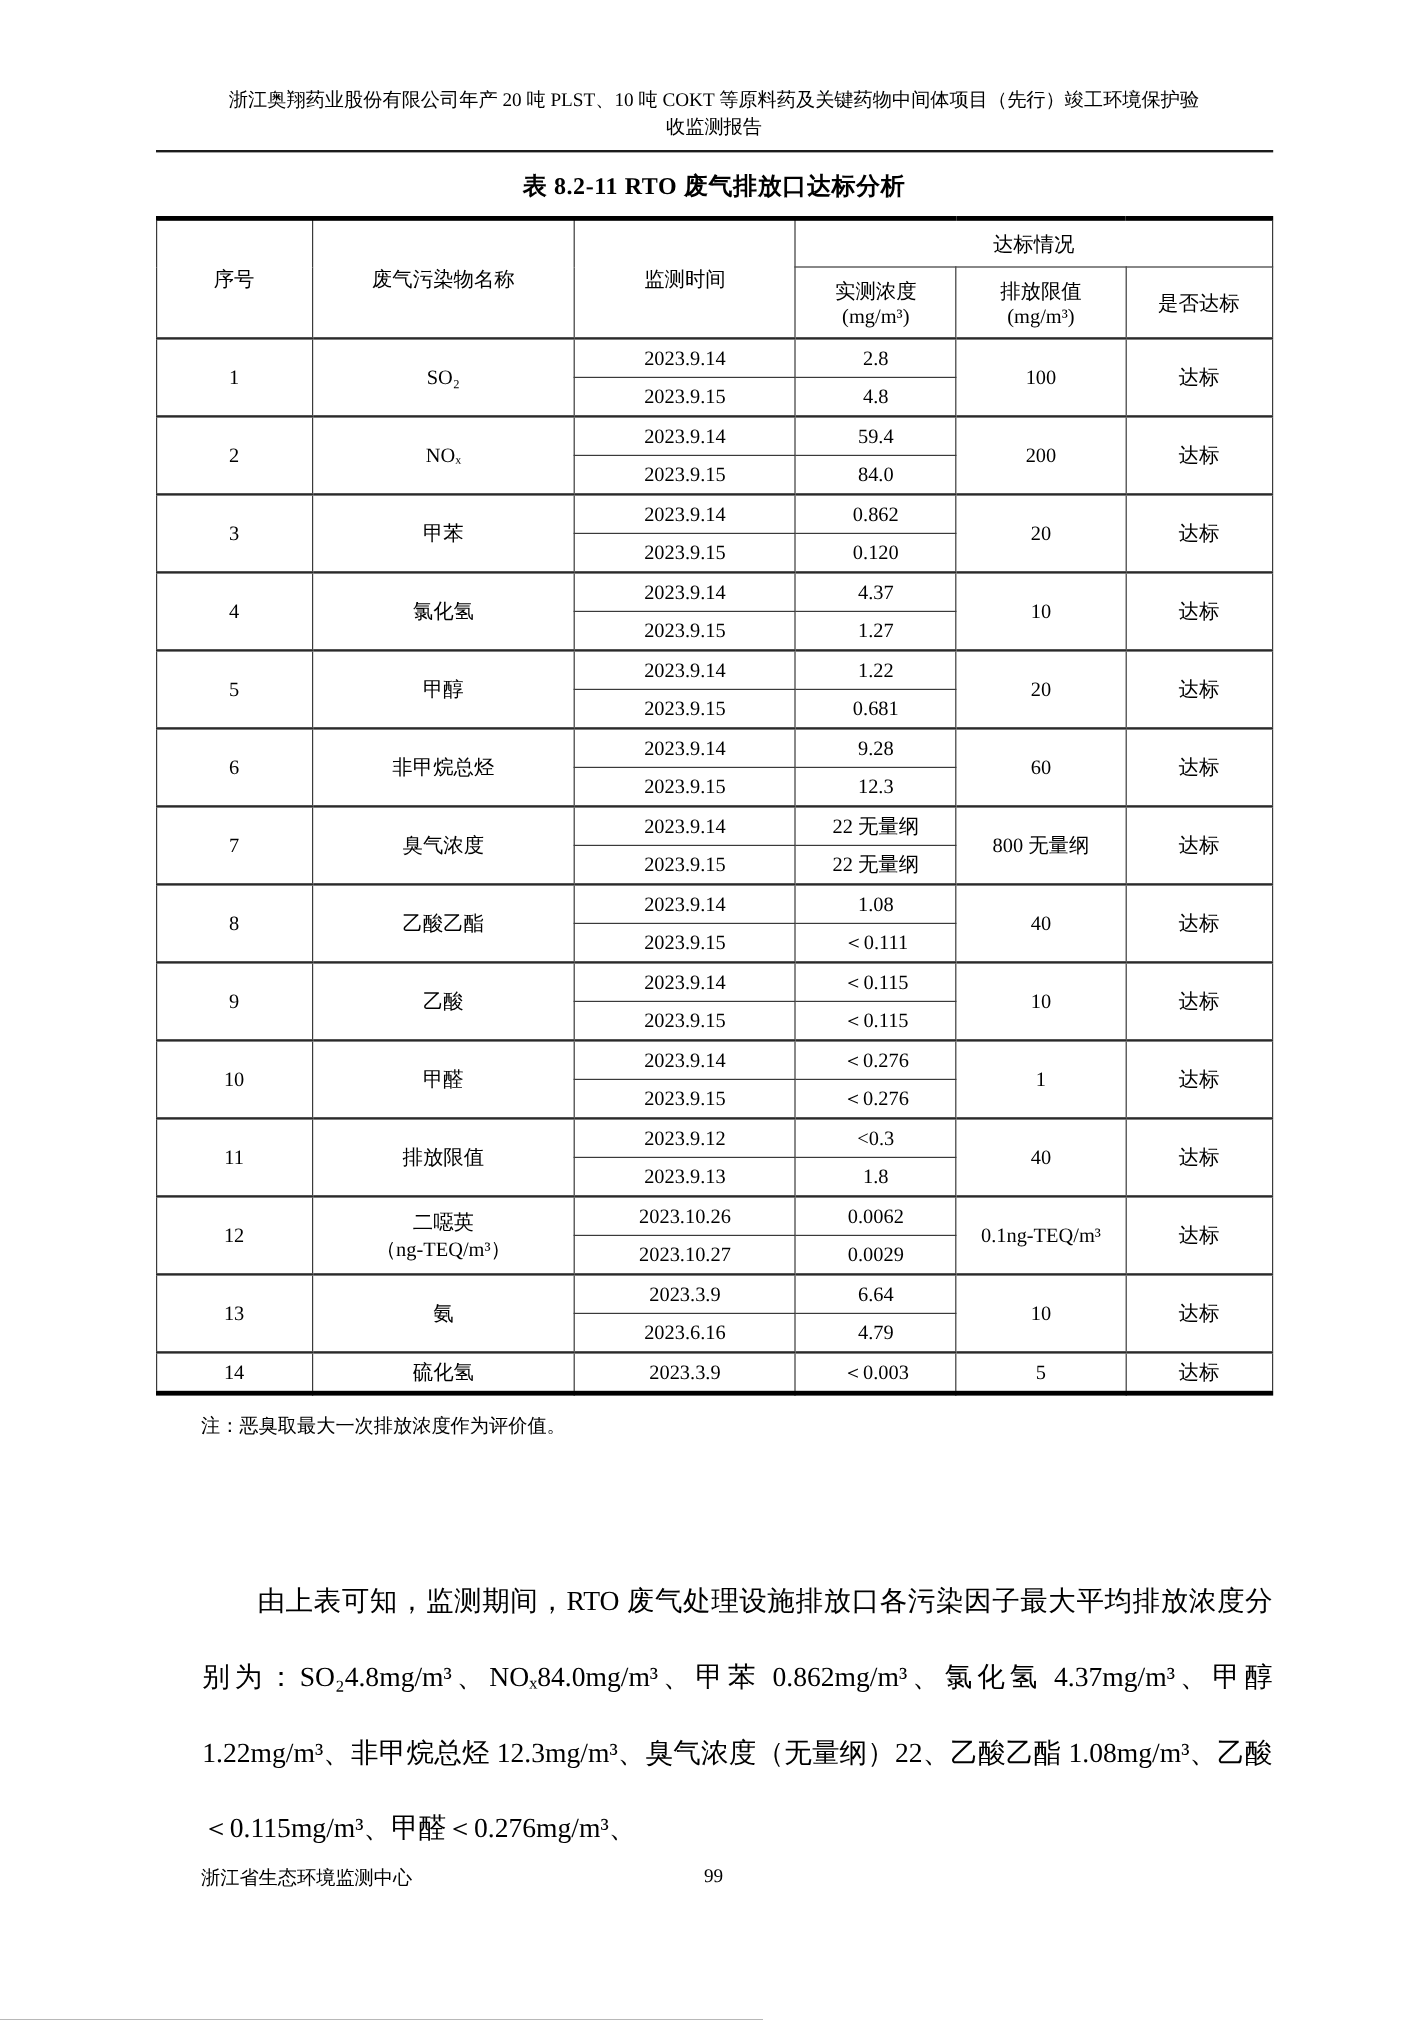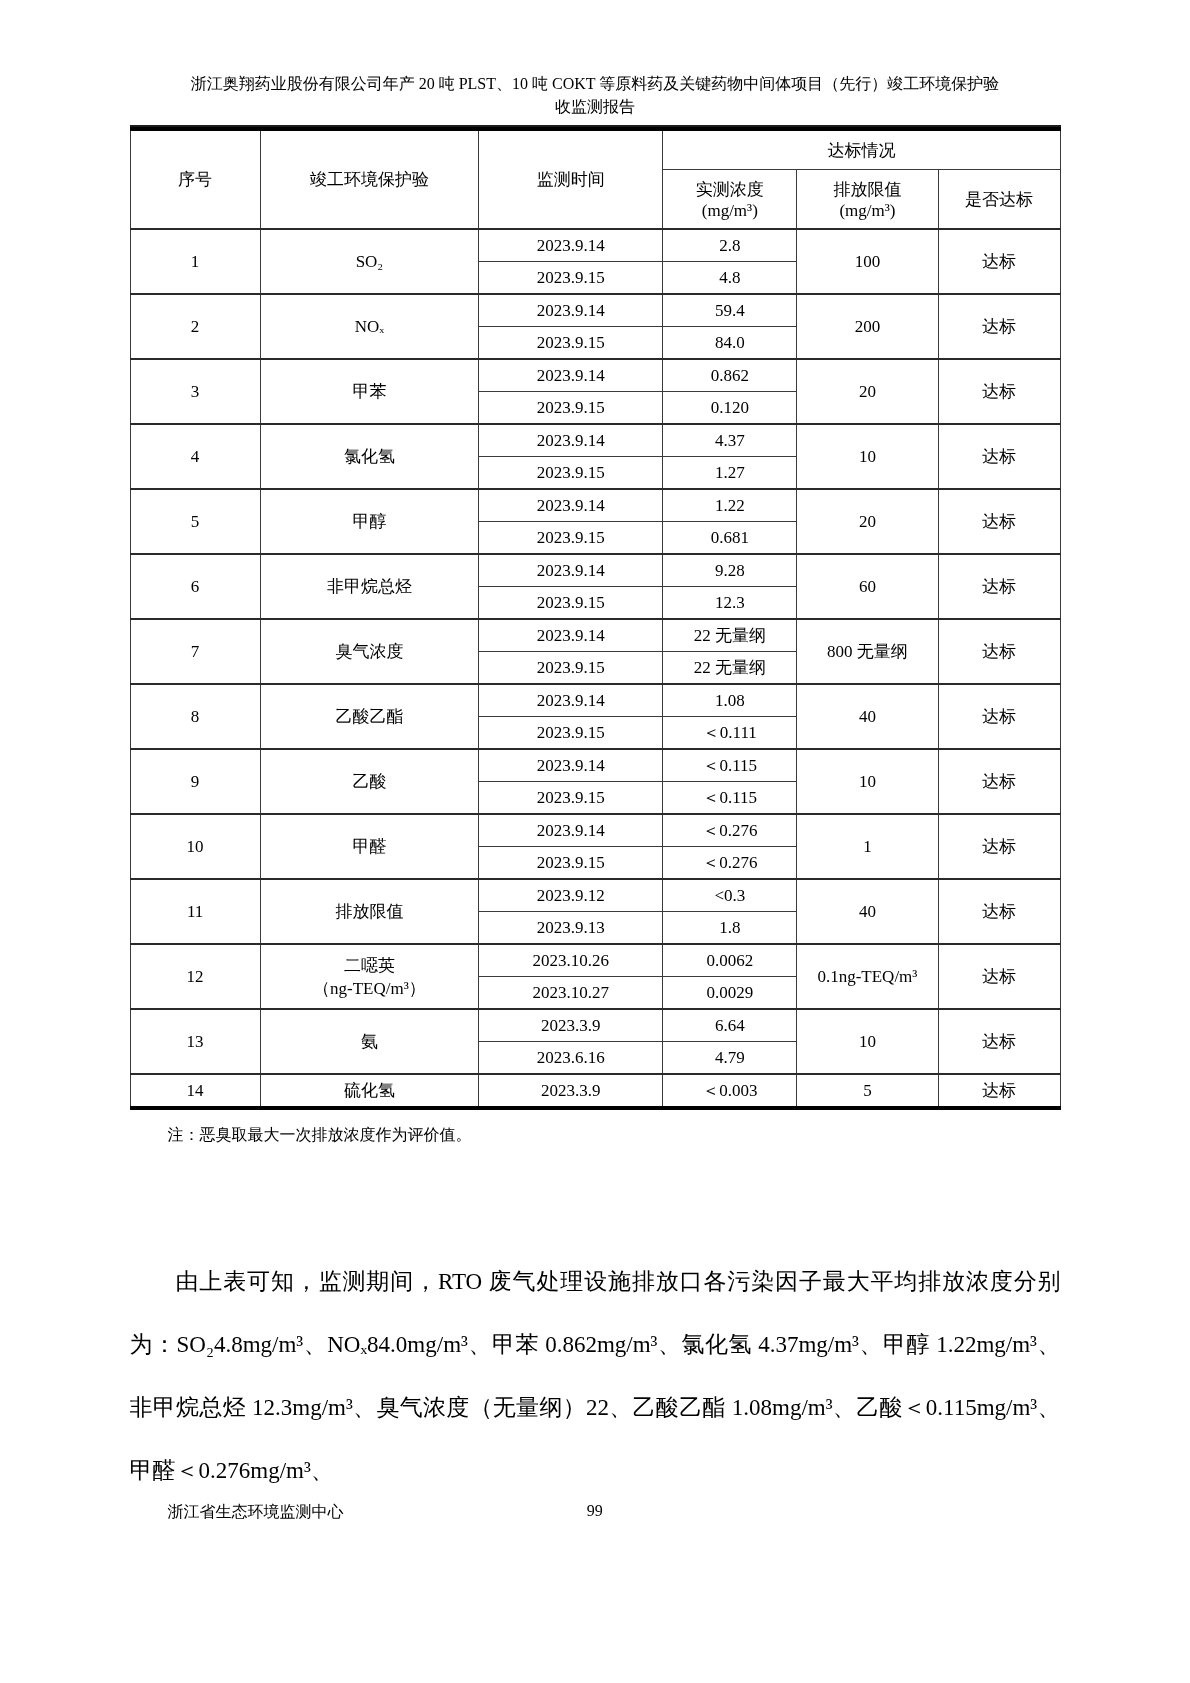--- a/index.html
+++ b/index.html
@@ -34,52 +34,53 @@
   thead tr.h1 th { height:36px; }
   thead tr.h2 th { height:56px; }
   tbody td { height:29px; }
   tr.group-start td { border-top:2px solid #2a2a2a; }
   .unit-line { display:block; }
 
   .table-note { font-size:16px; margin-top:15px; padding-left:38px;font-family:Liberation Mono, monospace; }
 
   .summary-paragraph {
     font-size:23px; line-height:63px; text-align:justify;
-    text-indent:2em; margin-top:104px;
+    text-indent:2em; margin-top:104px;margin-left:39px;
   }
 
   .page-footer { position:relative; font-size:16px; height:22px;text-align:center; }
   .footer-org { position:absolute; left:38px; top:0; }
   .footer-pagenum { position:absolute; left:50%; top:0; transform:translateX(-52%); }
 </style>
 </head>
 <body>
 
 <div class="page">
   <div class="content">
 
     <div class="doc-header">
       <span class="hline">浙江奥翔药业股份有限公司年产 20 吨 PLST、10 吨 COKT 等原料药及关键药物中间体项目（先行）竣工环境保护验</span>
       <span class="hline">收监测报告</span>
     </div>
 
+    <div class="table-title">表 8.2-11 RTO 废气排放口达标分析</div>
 
     <table class="compliance">
       <colgroup>
         <col style="width:14%">
         <col style="width:23.5%">
         <col style="width:19.8%">
         <col style="width:14.4%">
         <col style="width:15.2%">
         <col style="width:13.1%">
       </colgroup>
       <thead>
         <tr class="h1">
           <th rowspan="2">序号</th>
-          <th rowspan="2">竣工环境保护验</th>
+          <th rowspan="2">废气污染物名称</th>
           <th rowspan="2">监测时间</th>
           <th colspan="3">达标情况</th>
         </tr>
         <tr class="h2">
           <th>
             <span>实测浓度</span>
             <span class="unit-line">(mg/m³)</span>
           </th>
           <th>
             <span>排放限值</span>

